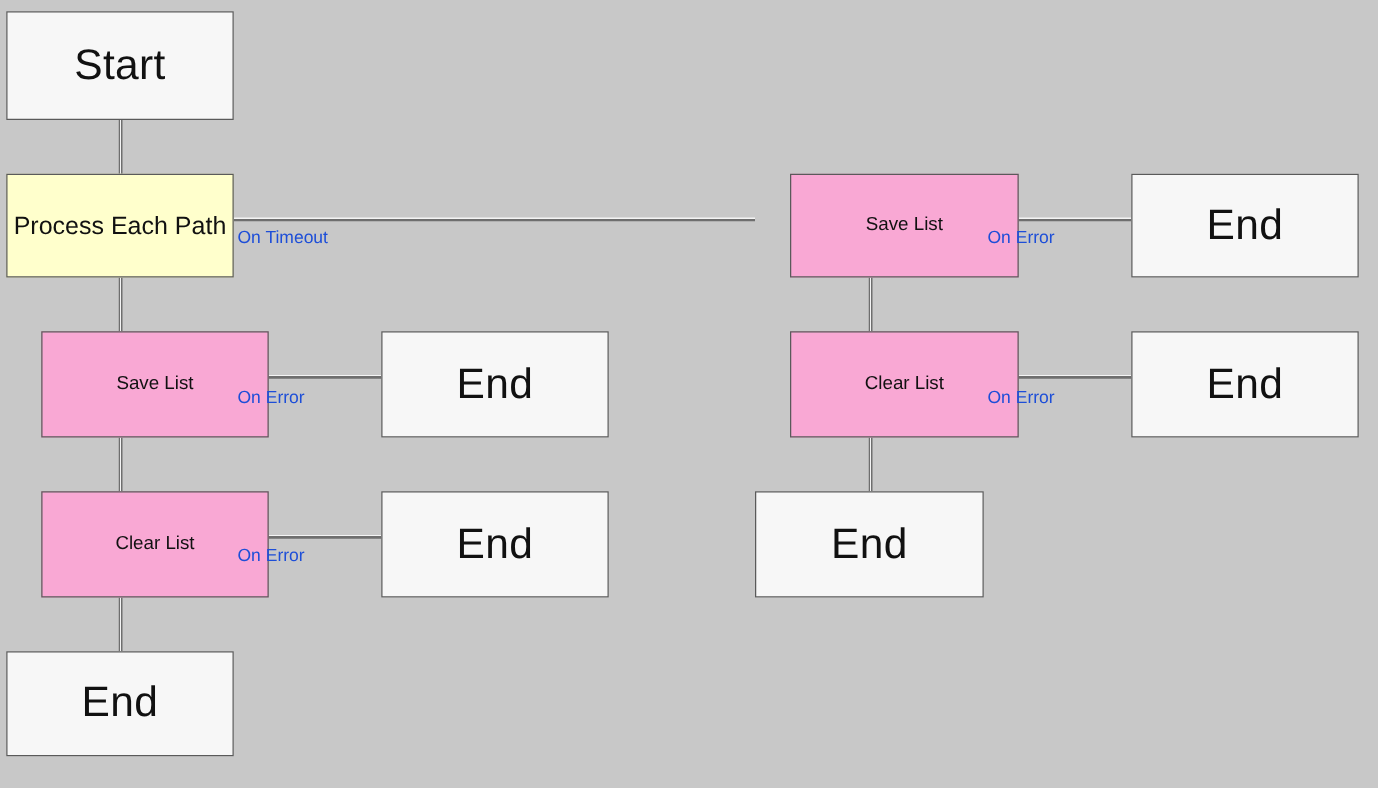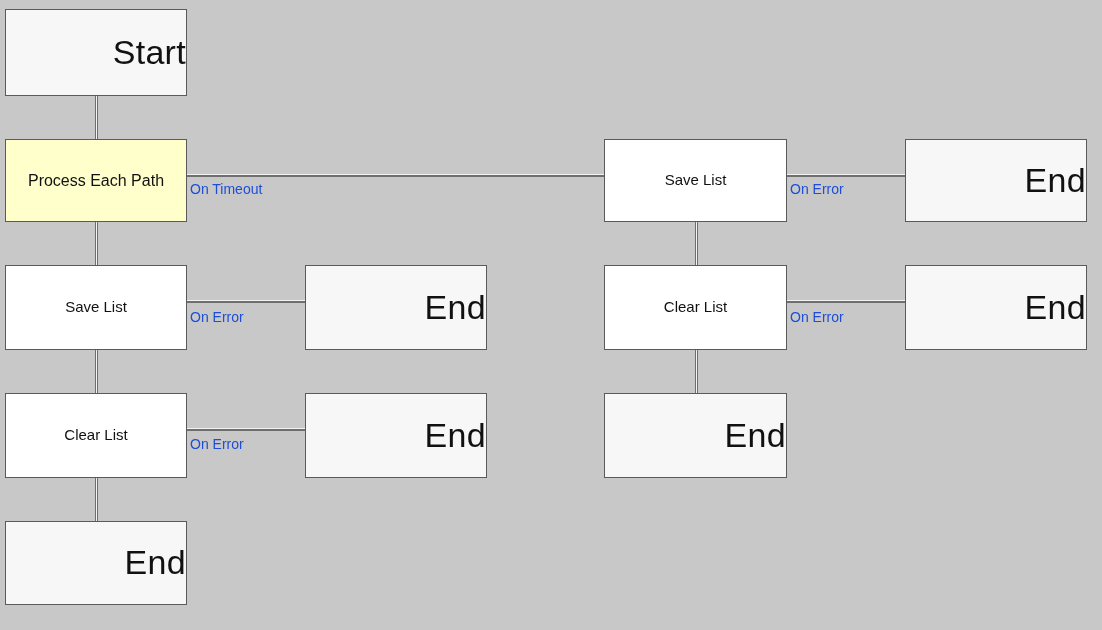--- a/index.html
+++ b/index.html
@@ -29,29 +29,29 @@
     text-align: center;
     color: #111111;
     z-index: 3;
     line-height: 1.1;
   }
   .node.terminal {
     background: #f7f7f7;
     font-size: 34px;
     font-weight: 400;
     letter-spacing: 0.3px;
-    justify-content: flex-end;
   }
   .node.process {
     background: #ffffcc;
-    font-size: 16px;
+    font-size: 20px;
   }
   .node.action {
-    background: #ffffff;
+    background: #f9a8d4;
     font-size: 15px;
+    margin-left: 28px;
   }
   
   .vline {
     position: absolute;
     width: 3px;
     z-index: 1;
     background: linear-gradient(to right, #6e6e6e 0px, #6e6e6e 1px, #f4f4f4 1px, #f4f4f4 2px, #6e6e6e 2px, #6e6e6e 3px);
   }
   .hline {
     position: absolute;

